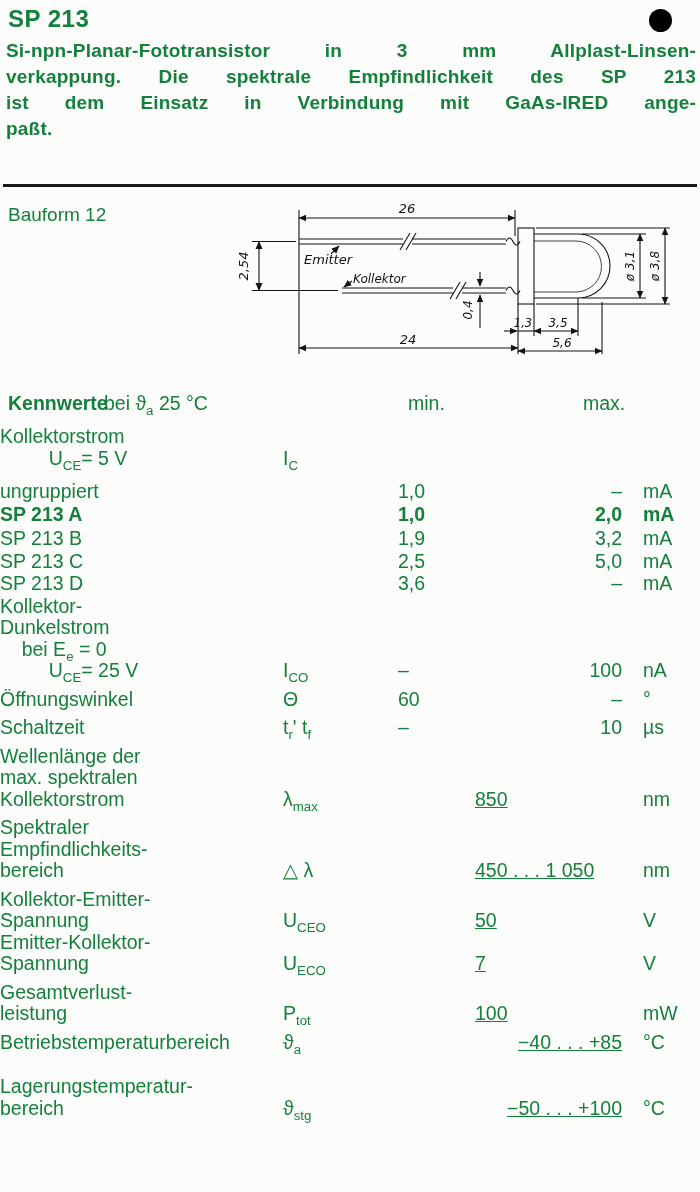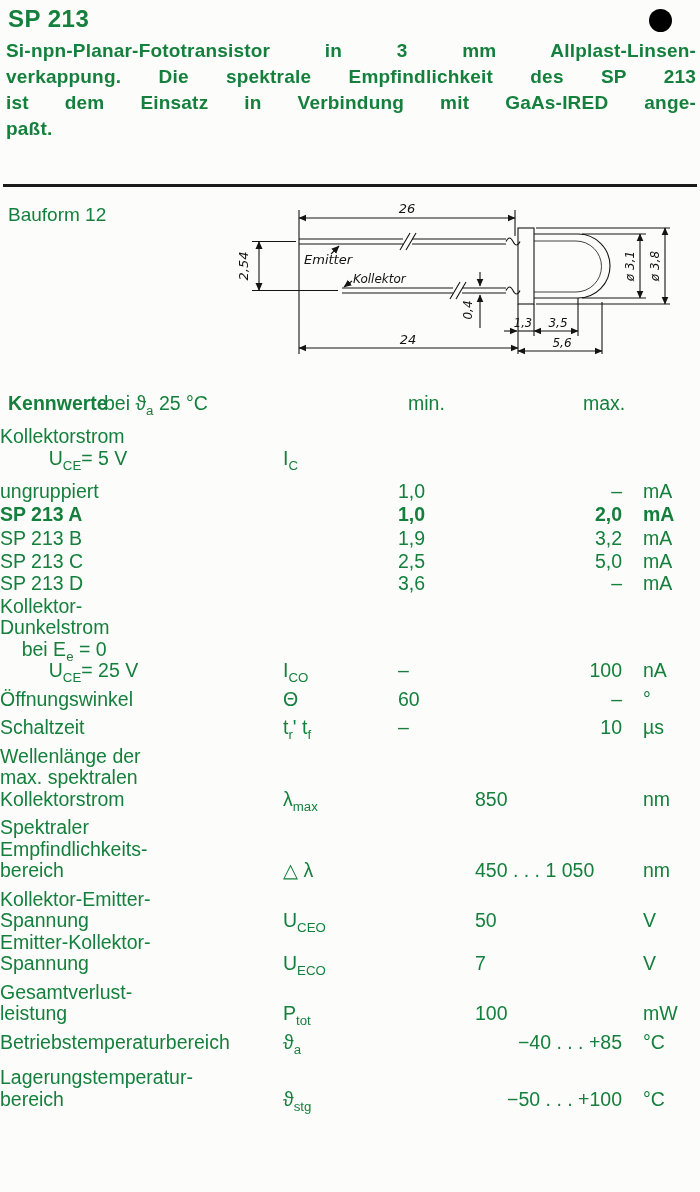--- a/index.html
+++ b/index.html
@@ -24,21 +24,21 @@
   .t-cond { left:104px; }
   .t-min { left:408px; }
   .t-max { left:583px; }
 
   .rows { position:absolute; left:0; top:426px; width:700px; font-size:19.5px; }
   .trow { position:relative; line-height:21.5px; }
   .c-label { width:285px; }
   .lline { white-space:pre; }
   .c-sym  { position:absolute; left:283px; bottom:0; white-space:pre; }
   .c-min  { position:absolute; left:398px; width:64px; bottom:0; }
-  .c-val  { position:absolute; left:475px; bottom:0; white-space:pre; }
+  .c-val  { position:absolute; left:475px; bottom:0; white-space:pre;text-decoration:underline; }
   .c-val.right { left:auto; right:78px; }
   .c-max  { position:absolute; left:543px; width:79px; bottom:0; text-align:right; }
   .c-unit { position:absolute; left:643px; bottom:0; }
   sub { font-size:68%; line-height:0; }
   svg text { font-family:"DejaVu Sans", sans-serif; font-style:italic; fill:#141414; }
 </style>
 </head>
 <body>
 
 <div class="sheet">
@@ -260,21 +260,21 @@
       </div>
       <div class="trow" style="margin-bottom: 7px;">
         <div class="c-label">
           <div class="lline">Gesamtverlust-</div>
           <div class="lline">leistung</div>
         </div>
         <div class="c-sym">P<sub>tot</sub></div>
         <div class="c-val">100</div>
         <div class="c-unit">mW</div>
       </div>
-      <div class="trow" style="margin-bottom: 14px;">
+      <div class="trow" style="margin-bottom: 23px;">
         <div class="c-label">
           <div class="lline">Betriebstemperaturbereich</div>
         </div>
         <div class="c-sym">ϑ<sub>a</sub></div>
         <div class="c-val right">−40 . . . +85</div>
         <div class="c-unit">°C</div>
       </div>
       <div class="trow" style="margin-bottom: 7px;">
         <div class="c-label">
           <div class="lline">Lagerungstemperatur-</div>

